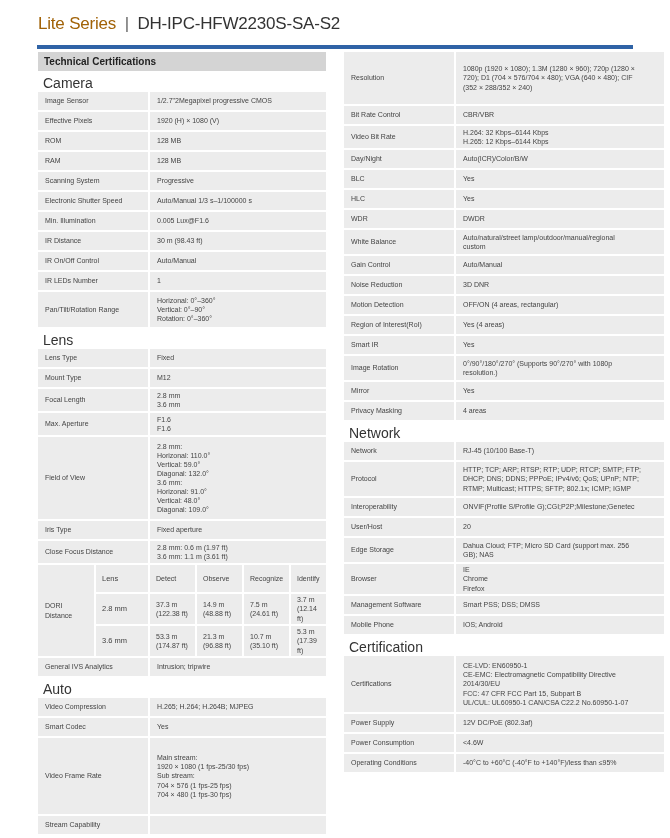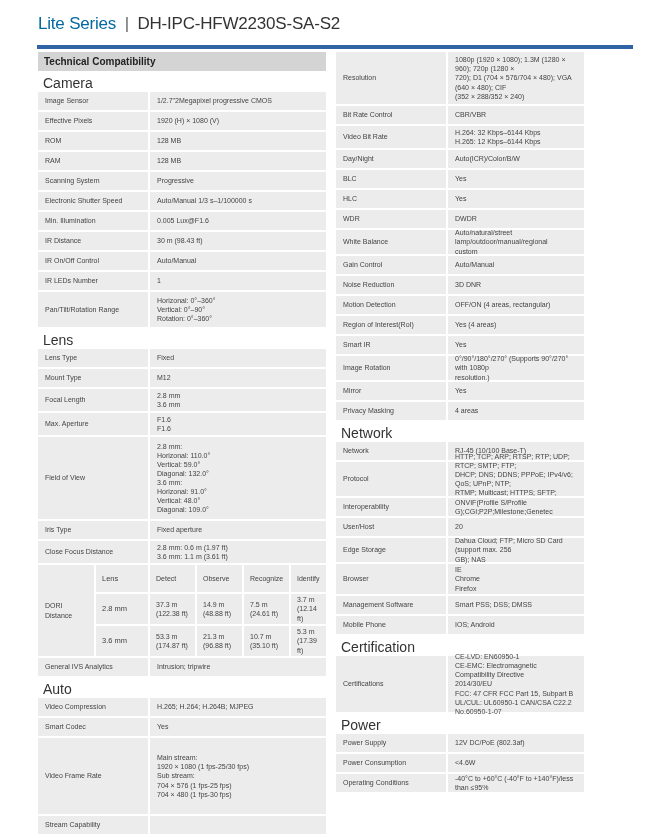--- a/index.html
+++ b/index.html
@@ -3,31 +3,31 @@
 <meta charset="utf-8">
 <style>
   * { box-sizing: border-box; margin: 0; padding: 0; }
   html, body { width: 670px; height: 838px; background: #ffffff; overflow: hidden; }
   body { font-family: "Liberation Sans", sans-serif; color: #444; position: relative; }
 
   .page-title {
     position: absolute; left: 38px; top: 14px;
     font-size: 17px; color: #333; white-space: nowrap; letter-spacing: -0.2px;
   }
-  .page-title .series { color: #0369a1; }
+  .page-title .series { color: #a16207; }
   .page-title .sep { color: #666; margin: 0 4px; }
 
   .rule {
     position: absolute; left: 37px; top: 45px; width: 596px; height: 4px;
     background: #2f63a6;
   }
 
   .col { position: absolute; top: 52px; }
   .col.left { left: 38px; width: 288px; }
-  .col.right { left: 336px; width: 248px; }
+  .col.right { left: 344px; width: 320px; }
 
   .tech-header {
     background: #d4d4d4; height: 19px; font-weight: bold; font-size: 10px;
     color: #222; padding: 4px 6px; margin-bottom: 1px;
   }
 
   .section-title {
     font-size: 14px; color: #333; padding: 4px 5px 3px 5px; height: 20px;
     display: flex; align-items: center;
   }
@@ -57,21 +57,21 @@
 <body>
 
 <div class="page-title">
   <span class="series">Lite Series</span>
   <span class="sep">|</span>
   <span>DH-IPC-HFW2230S-SA-S2</span>
 </div>
 <div class="rule"></div>
 
 <div class="col left">
-  <div class="tech-header">Technical Compatibility</div>
+  <div class="tech-header">Technical Certifications</div>
   <div id="left-sections">
       <div class="section-title">Camera</div>
       <div class="row" style="height: 18px;">
         <div class="k">Image Sensor</div>
         <div class="v">
           <span>1/2.7"2Megapixel progressive CMOS</span>
         </div>
       </div>
       <div class="row" style="height: 18px;">
         <div class="k">Effective Pixels</div>
@@ -429,21 +429,20 @@
       <div class="row" style="height: 56px;">
         <div class="k">Certifications</div>
         <div class="v">
           <span>CE-LVD: EN60950-1</span>
           <span>CE-EMC: Electromagnetic Compatibility Directive</span>
           <span>2014/30/EU</span>
           <span>FCC: 47 CFR FCC Part 15, Subpart B</span>
           <span>UL/CUL: UL60950-1 CAN/CSA C22.2 No.60950-1-07</span>
         </div>
       </div>
-      <div class="section-title">Power</div>
       <div class="row" style="height: 18px;">
         <div class="k">Power Supply</div>
         <div class="v">
           <span>12V DC/PoE (802.3af)</span>
         </div>
       </div>
       <div class="row" style="height: 18px;">
         <div class="k">Power Consumption</div>
         <div class="v">
           <span>&lt;4.6W</span>

